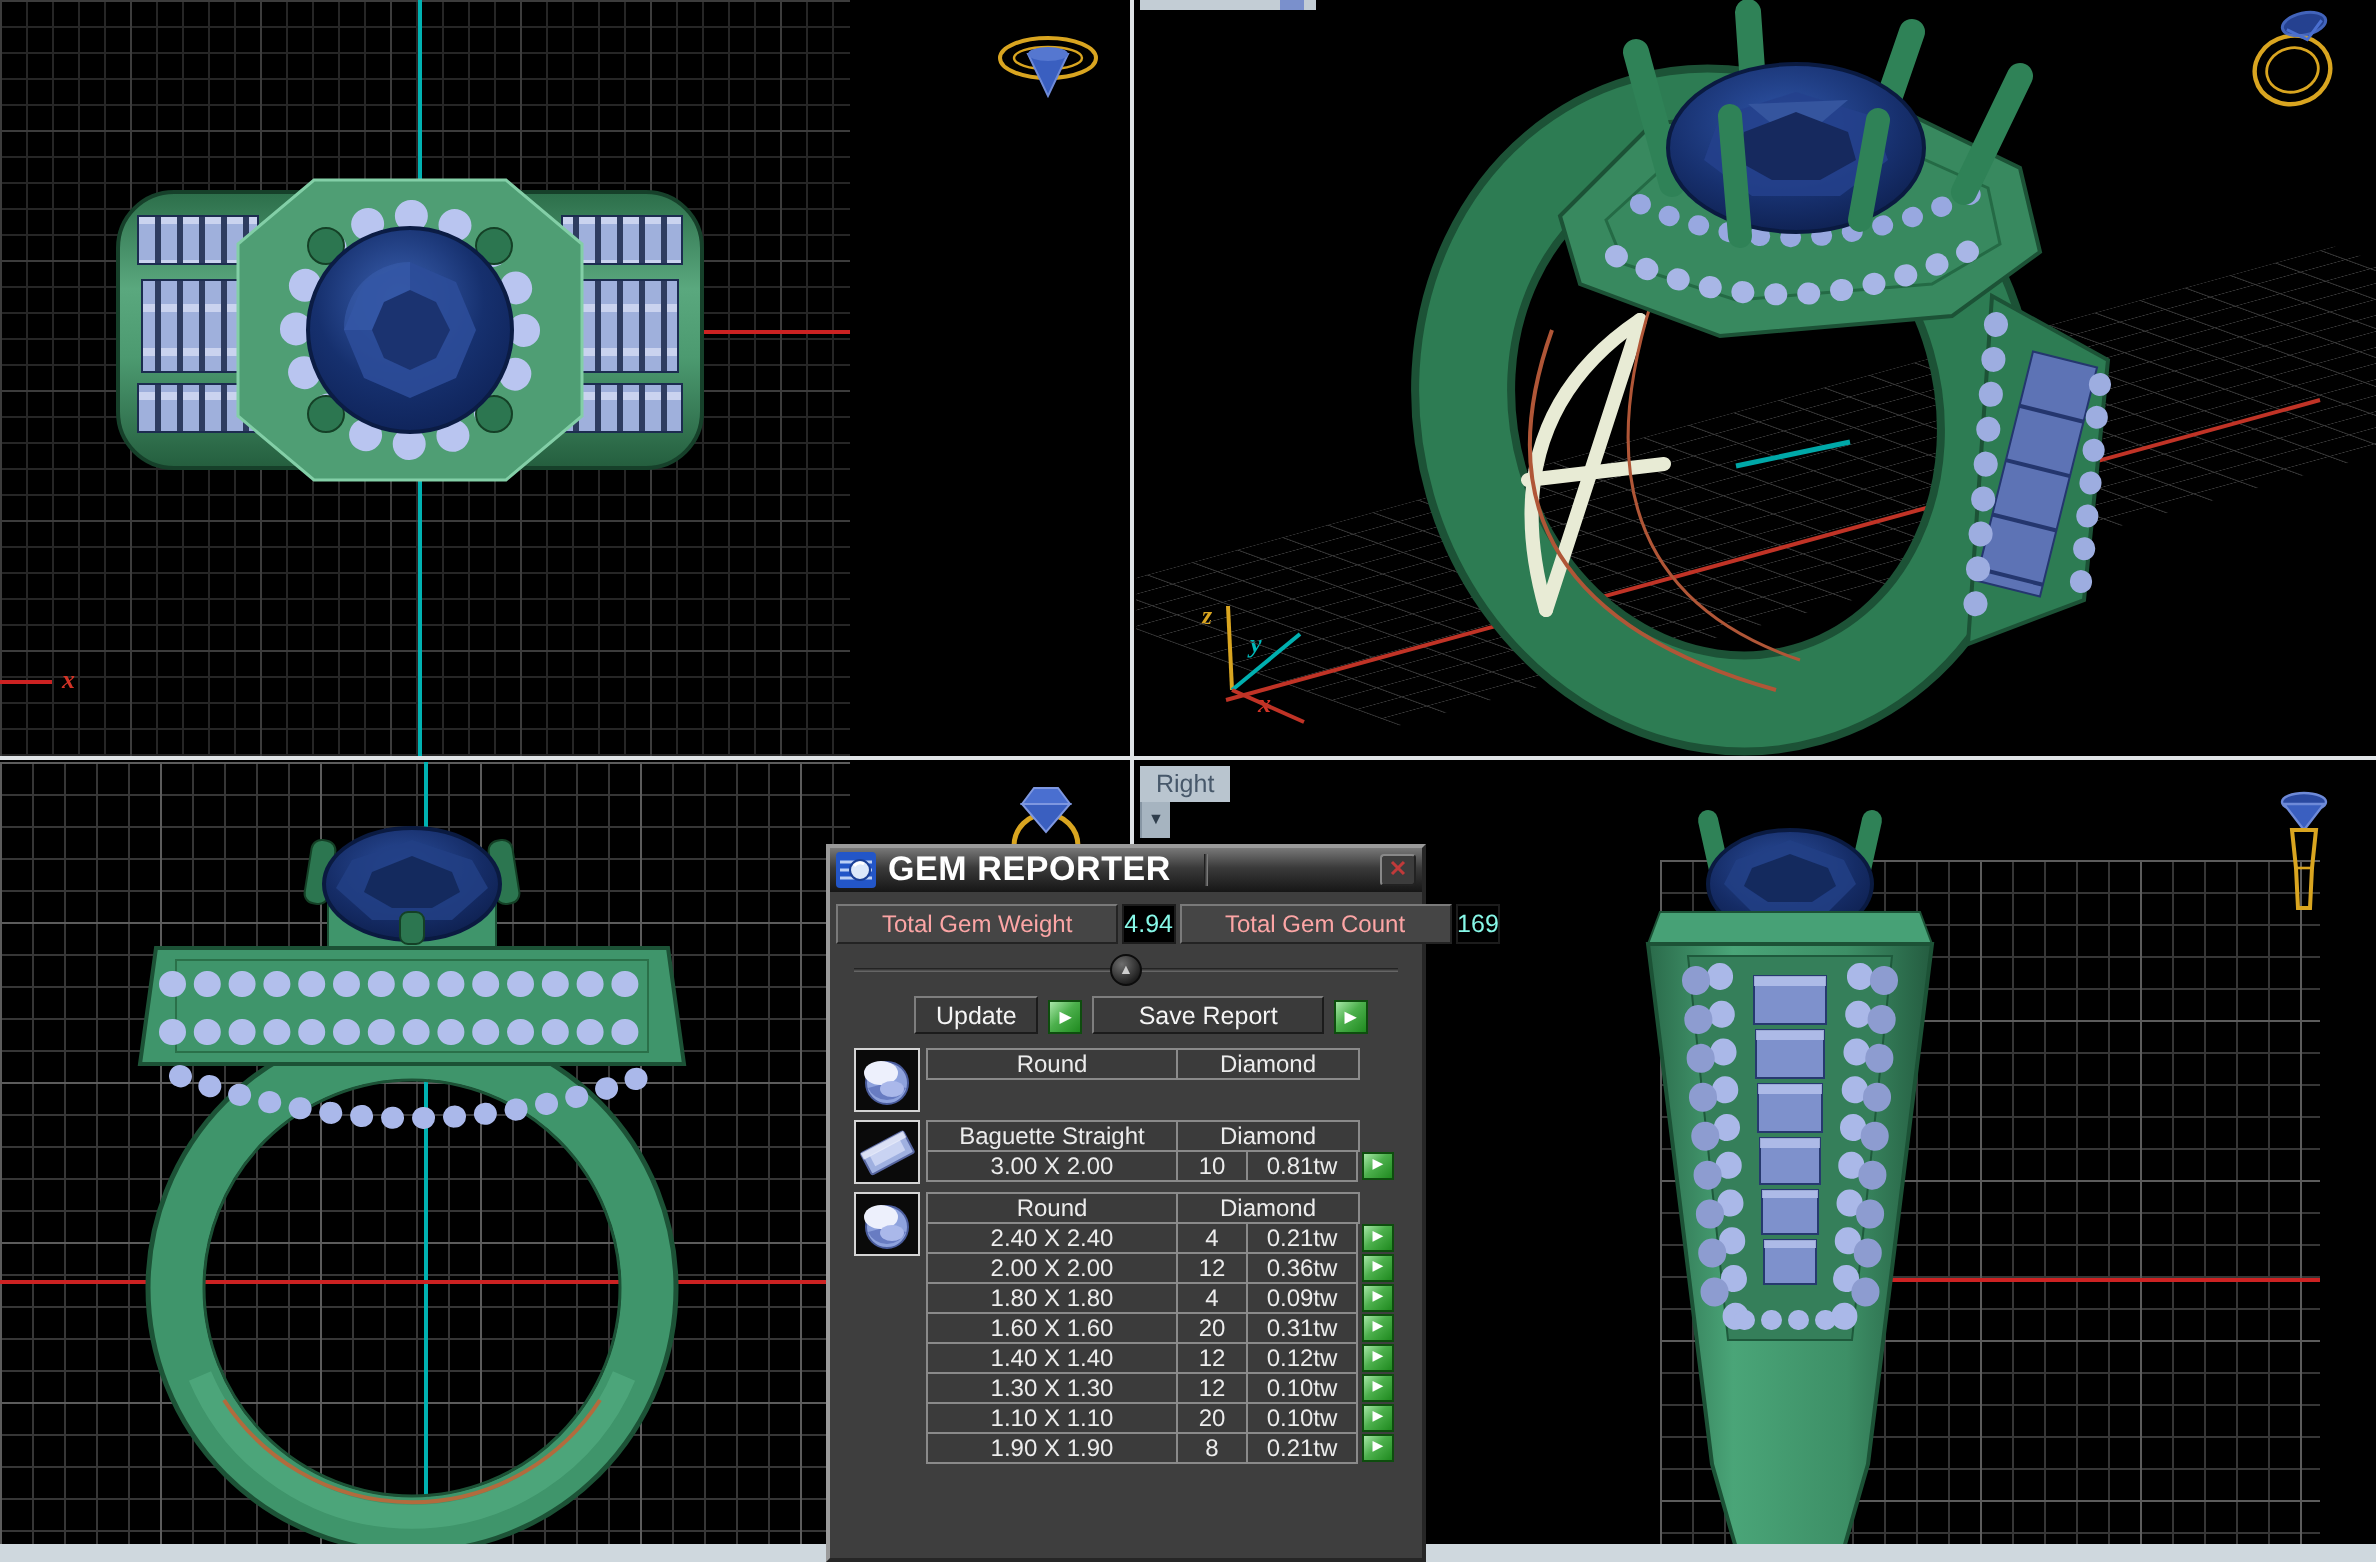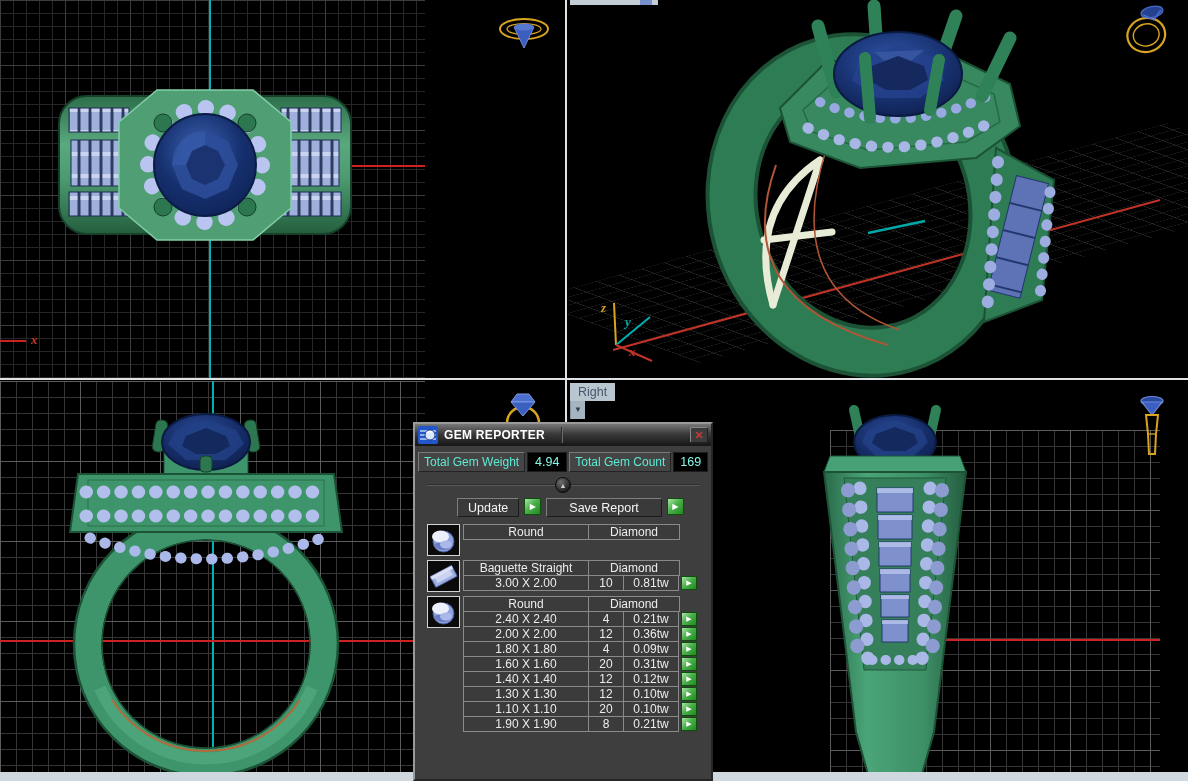--- a/index.html
+++ b/index.html
@@ -35,38 +35,38 @@
            font-size:8px;line-height:18px;text-align:center;}
   .dd-sliver{background:#c3cdd5;z-index:7;}
   .dd-sliver i{position:absolute;right:6px;top:0;width:12px;height:5px;background:#7a90cc;}
 
   
   .panel{left:413px;top:422px;width:300px;height:359px;background:#3e3e3e;z-index:10;
          border:2px solid;border-color:#9a9a9a #262626 #262626 #9a9a9a;color:#ececec;}
   .titlebar{display:flex;align-items:center;height:22px;padding:0 3px;
             background:linear-gradient(#787878,#3a3a3a 45%,#161616);}
   .ticon{width:20px;height:18px;margin-right:6px;}
-  .ttext{font-size:12px;font-weight:bold;color:#fff;letter-spacing:.3px;}
+  .ttext{font-size:17px;font-weight:bold;color:#fff;letter-spacing:.3px;}
   .tsep{width:2px;height:16px;margin-left:16px;background:linear-gradient(90deg,#111,#888);}
   .closebtn{margin-left:auto;width:18px;height:16px;background:#3c3c3c;color:#c03a3a;
             border:1px solid;border-color:#888 #222 #222 #888;border-radius:2px;
             font-size:11px;font-weight:bold;line-height:14px;text-align:center;cursor:pointer;}
   .totals{display:flex;align-items:center;margin:6px 3px 0 3px;gap:2px;white-space:nowrap;}
   .tlabel{background:#454545;border:1px solid;border-color:#7a7a7a #232323 #232323 #7a7a7a;
-          font-size:12px;padding:2px 5px;color:#5eead4;}
+          font-size:12px;padding:2px 22px;color:#fca5a5;}
   .tvalue{background:#000;color:#87f8e8;font-size:12.5px;text-align:center;padding:2px 0;
           border:1px solid #1c1c1c;}
   .tv-w{width:44px;} .tv-c{width:38px;text-align:center;}
   .collapse-row{position:relative;height:17px;margin:5px 12px 0 12px;}
   .hline{position:absolute;top:7px;left:0;right:0;height:2px;
          background:linear-gradient(#181818,#707070);}
   .collapse-btn{position:absolute;left:50%;top:0;transform:translateX(-50%);width:16px;height:16px;
           border-radius:50%;background:radial-gradient(circle at 35% 30%,#6e6e6e,#1e1e1e 75%);
           border:1px solid #0c0c0c;color:#cfcfcf;font-size:7px;line-height:15px;text-align:center;cursor:pointer;}
-  .actions{display:flex;align-items:flex-start;margin:4px 0 7px 42px;gap:5px;}
+  .actions{display:flex;align-items:flex-end;margin:4px 0 7px 42px;gap:5px;}
   .abtn{background:#3a3a3a;border:1px solid;border-color:#7e7e7e #1b1b1b #1b1b1b #7e7e7e;
         color:#f5f5f5;font-size:12.5px;height:19px;padding:0 10px;cursor:pointer;
         font-family:"Liberation Sans",sans-serif;}
   .abtn.wide{padding:0 22px;}
   .playbtn,.garrow{background:linear-gradient(135deg,#a8e7a8 0%,#4cb04c 45%,#1f8a1f 100%);
         border:1px solid #0e4d0e;color:#fff;cursor:pointer;padding:0;}
   .playbtn{width:17px;height:17px;font-size:8px;line-height:15px;}
   
   .gem-table{margin-left:10px;}
   .ggroup{position:relative;padding-left:38px;min-height:33px;margin-bottom:3px;}

